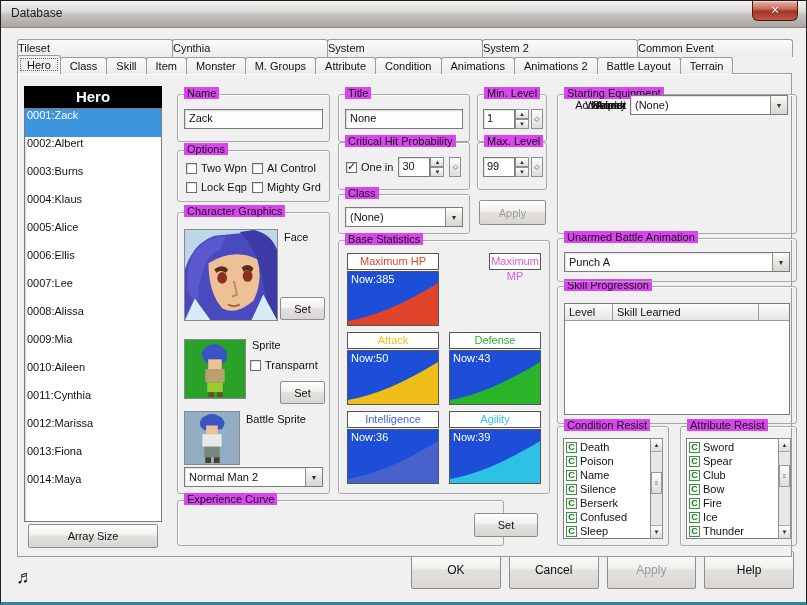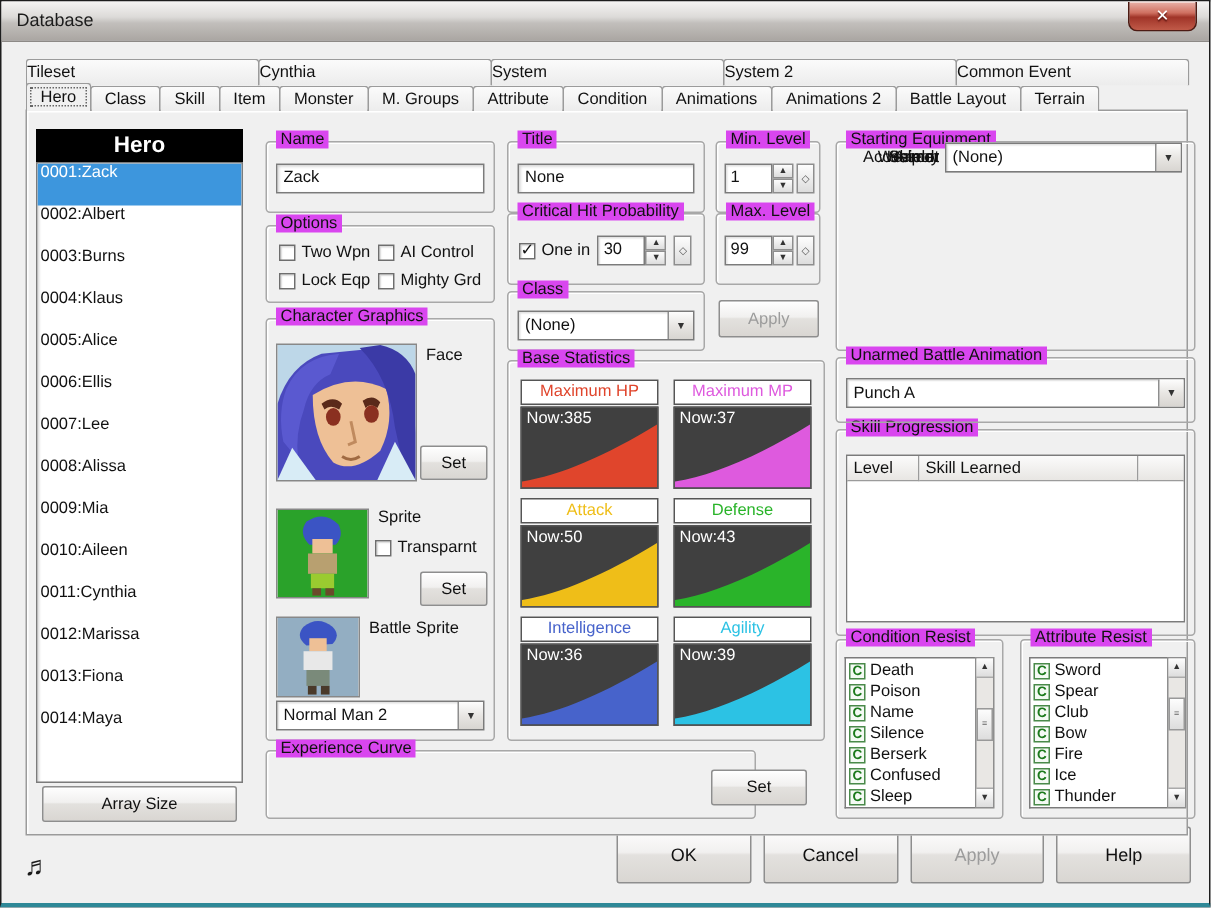--- a/index.html
+++ b/index.html
@@ -66,21 +66,21 @@
   .hero-header{position:absolute;left:6px;top:12px;width:138px;height:22px;background:#000;
     color:#fff;font-weight:bold;font-size:15px;text-align:center;line-height:22px;}
   .hero-list{position:absolute;left:6px;top:34px;width:138px;height:414px;overflow:hidden;}
   .hero-item{height:28px;line-height:12px;padding:0 2px;white-space:nowrap;cursor:pointer;}
   .hero-item.selected{background:#3d96dd;color:#fff;}
   
   .stats-grid{position:absolute;left:8px;top:12px;right:8px;display:grid;
     grid-template-columns:1fr 1fr;column-gap:10px;row-gap:6px;}
   .stat-name{box-sizing:border-box;border:1px solid #555;background:#fff;text-align:center;
     height:17px;line-height:15px;margin-bottom:1px;}
-  .stat-chart{position:relative;height:53px;background:#404040;border:1px solid #555;cursor:pointer;padding-left:10px;}
+  .stat-chart{position:relative;height:53px;background:#1d4ed8;border:1px solid #555;cursor:pointer;padding-left:10px;}
   .stat-chart svg{position:absolute;inset:0;width:100%;height:100%;}
   .stat-now{position:absolute;left:3px;top:1px;color:#fff;font-size:11px;}
   
   .resist-list{position:absolute;left:5px;top:11px;right:5px;bottom:6px;display:flex;}
   .resist-items{flex:1;background:#fff;border:1px solid #7b7b7b;border-right:none;
     box-sizing:border-box;overflow:hidden;padding-top:1px;}
   .resist-row{display:flex;align-items:center;gap:3px;height:14px;padding-left:2px;cursor:pointer;}
   .c-icon{width:11px;height:11px;box-sizing:border-box;border:1px solid #4a8a4a;background:#f4faf4;
     color:#1c7a1c;font-size:9px;font-weight:bold;line-height:9px;text-align:center;flex:0 0 auto;}
   .vscroll{width:13px;display:flex;flex-direction:column;border:1px solid #8e8e8e;
@@ -332,28 +332,22 @@
 
       <div style="color: rgb(224, 69, 44);">
           <div class="stat-name">Maximum HP</div>
           <div class="stat-chart">
             <svg viewBox="0 0 100 53" preserveAspectRatio="none">
               <path d="M0 53 L0 49 C 28 45, 62 32, 100 11 L100 53 Z" fill="currentColor"></path>
             </svg>
             <span class="stat-now">Now:385</span>
           </div>
         </div>
-          <div style="color: rgb(222, 90, 222);">
+          <div style="color: rgb(222, 90, 222); margin-left: 40px;">
           <div class="stat-name">Maximum MP</div>
-          <div class="stat-chart">
-            <svg viewBox="0 0 100 53" preserveAspectRatio="none">
-              <path d="M0 53 L0 49 C 28 45, 62 32, 100 11 L100 53 Z" fill="currentColor"></path>
-            </svg>
-            <span class="stat-now">Now:37</span>
-          </div>
         </div>
           <div style="color: rgb(239, 190, 24);">
           <div class="stat-name">Attack</div>
           <div class="stat-chart">
             <svg viewBox="0 0 100 53" preserveAspectRatio="none">
               <path d="M0 53 L0 49 C 28 45, 62 32, 100 11 L100 53 Z" fill="currentColor"></path>
             </svg>
             <span class="stat-now">Now:50</span>
           </div>
         </div>

